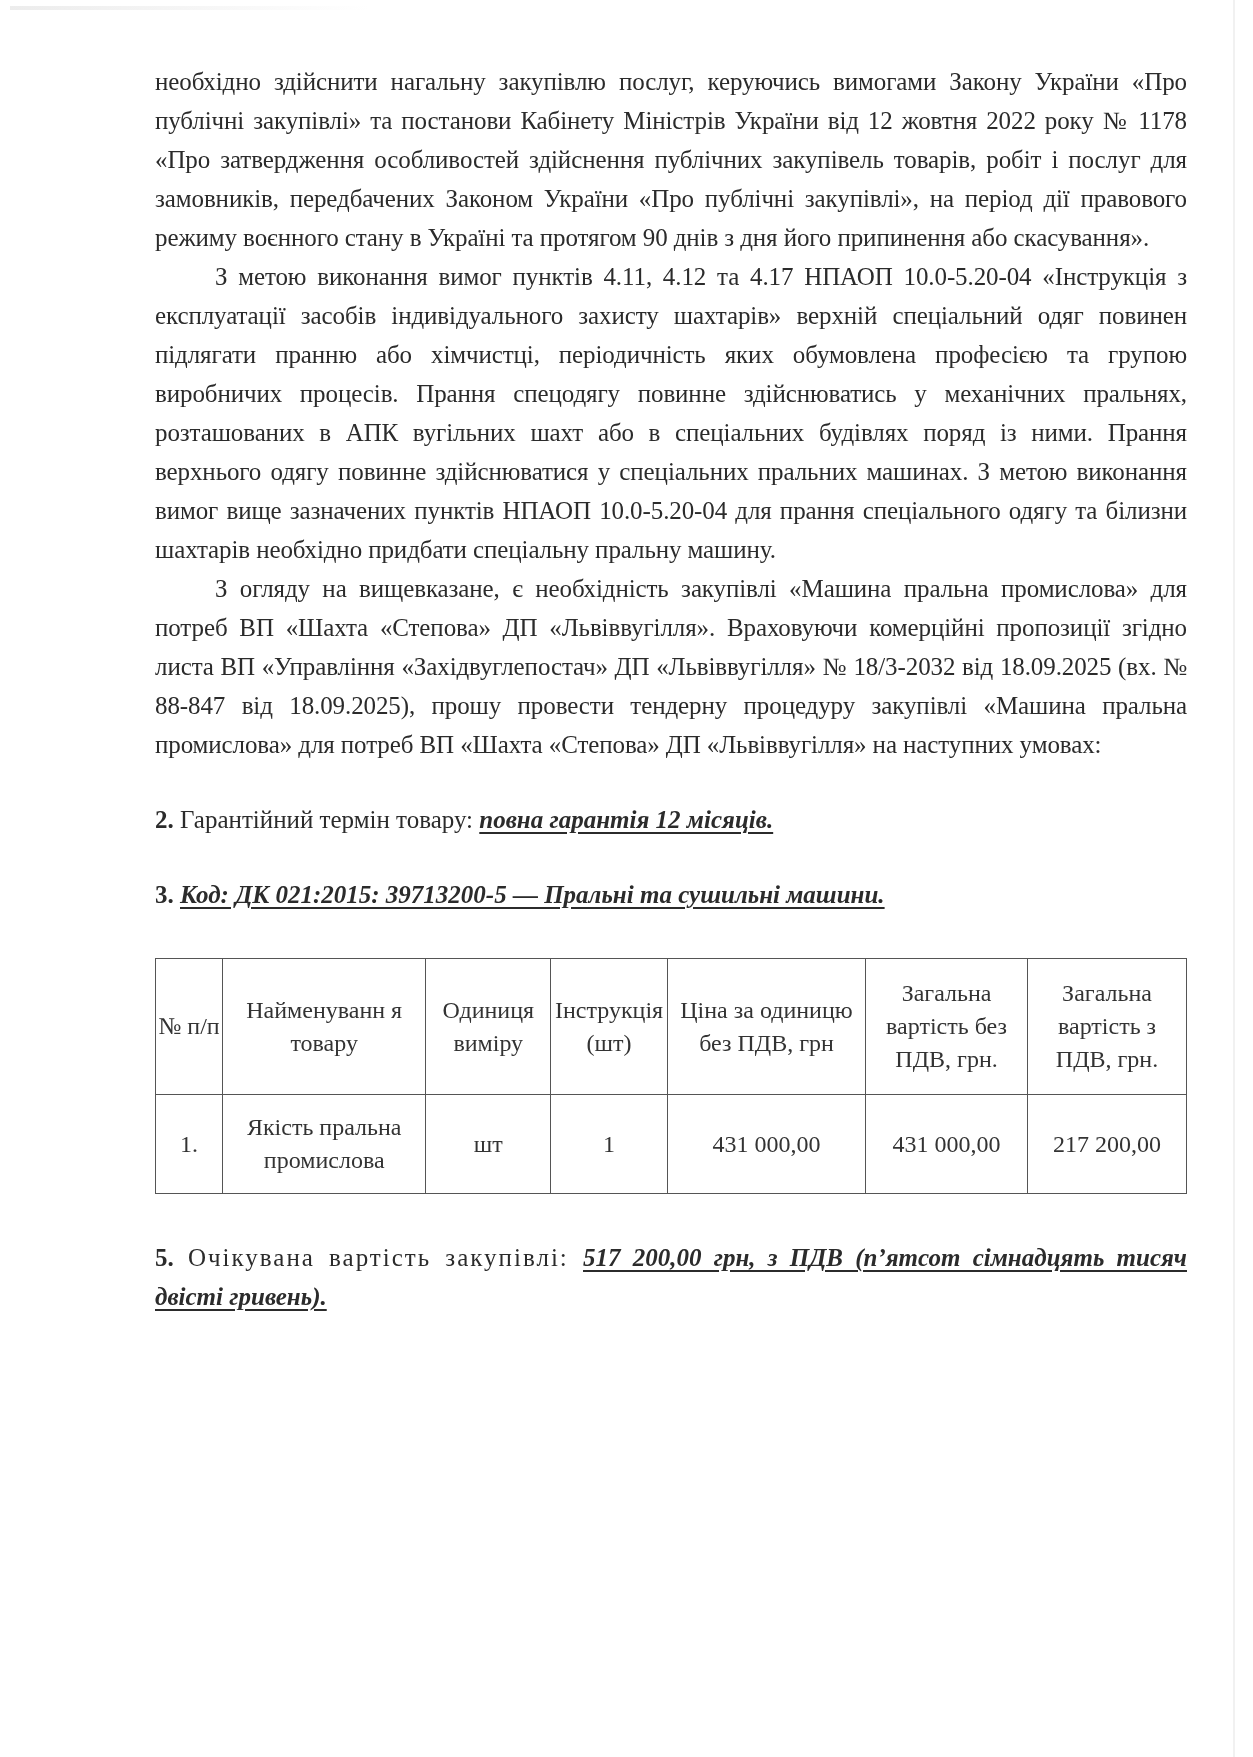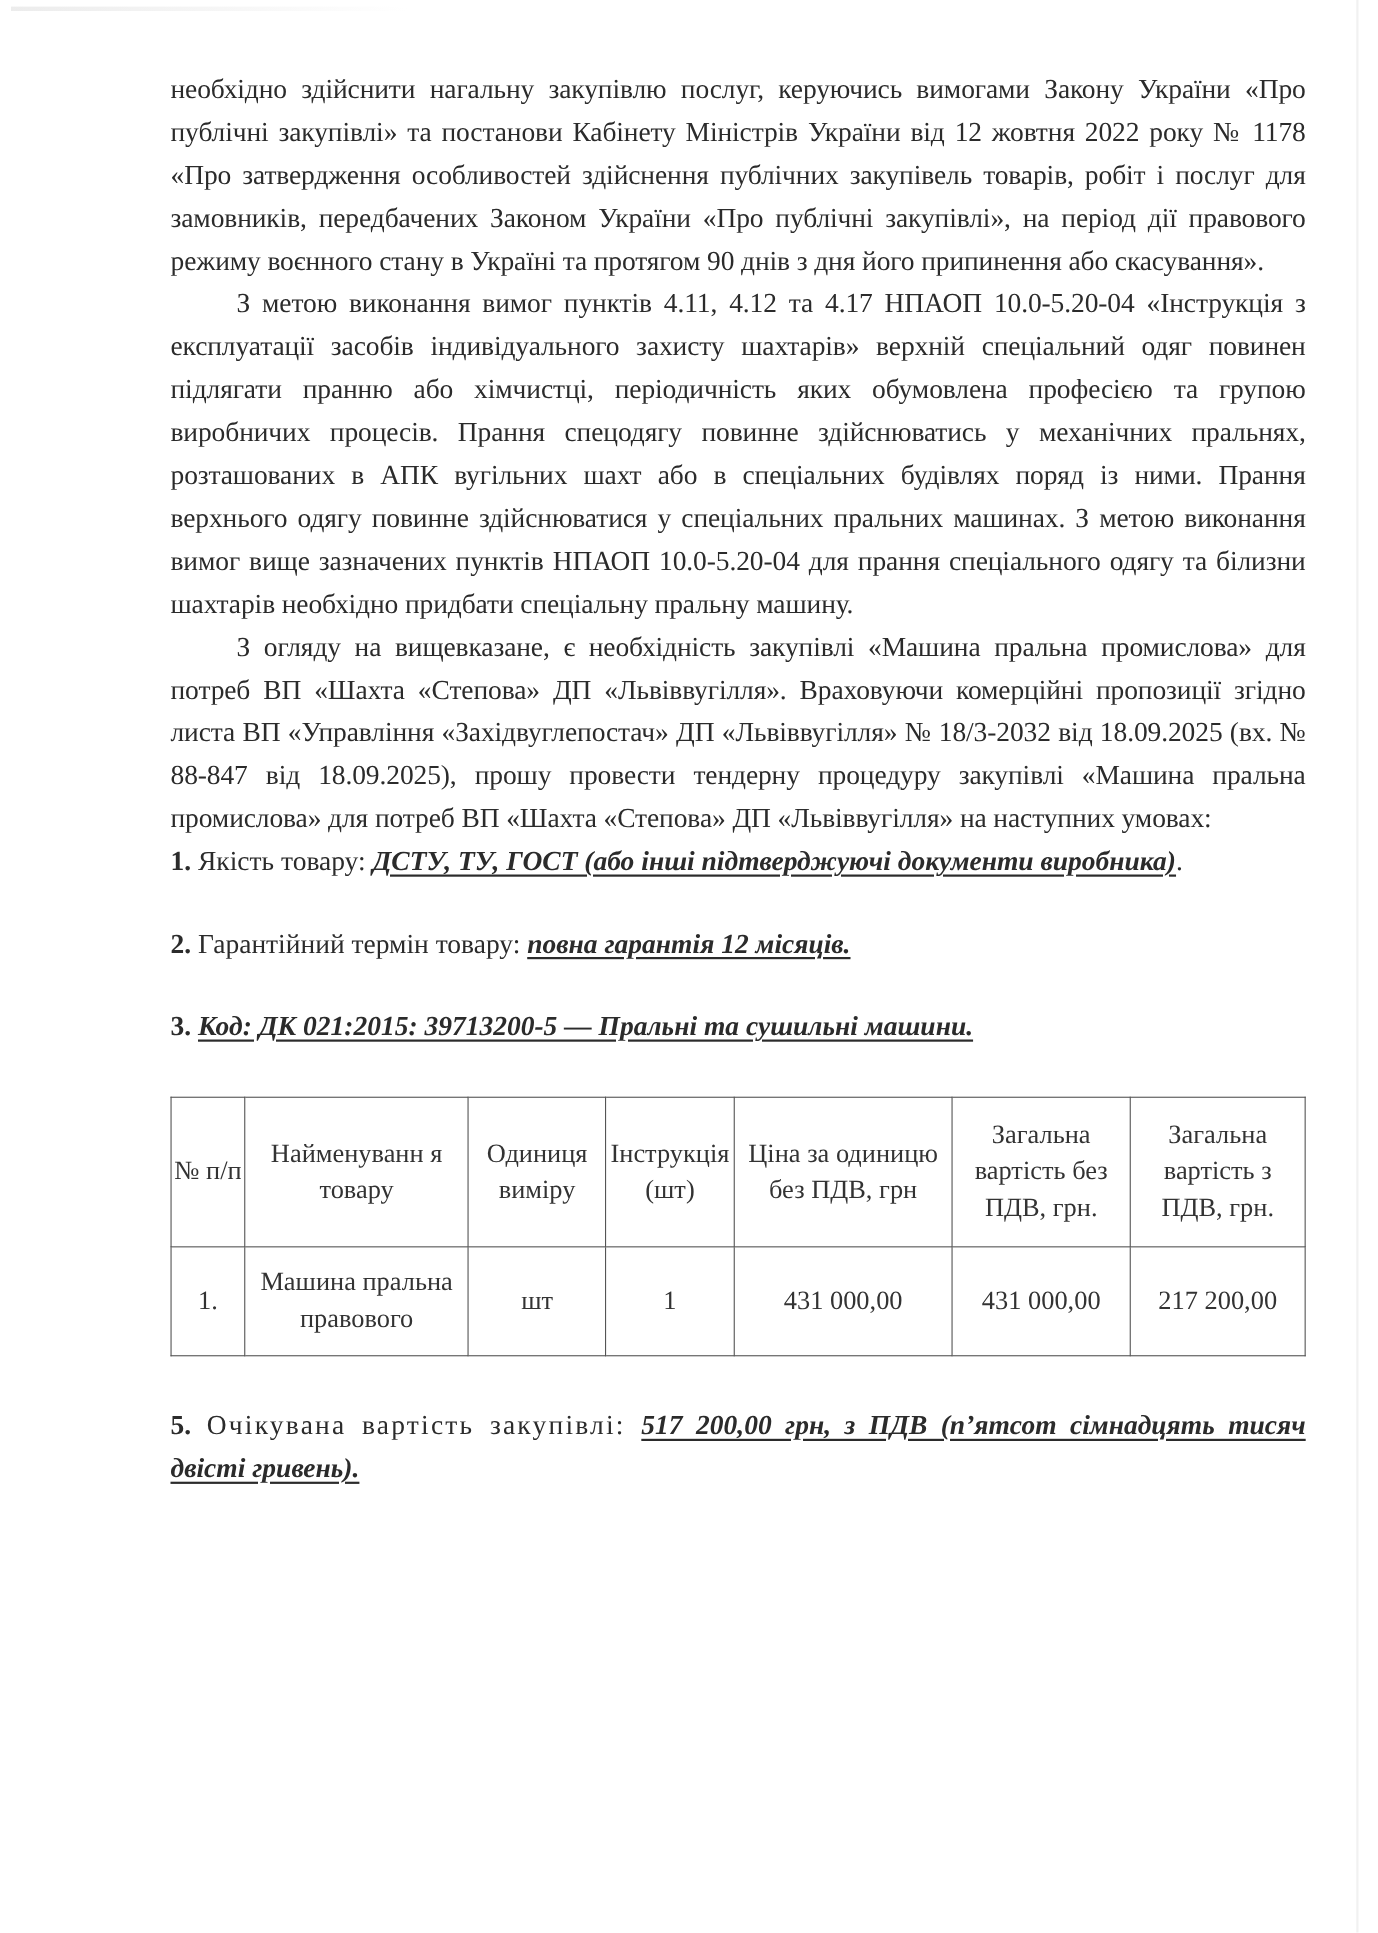--- a/index.html
+++ b/index.html
@@ -71,23 +71,20 @@
 
 <div class="page">
   <div class="top-smudge"></div>
   <div class="right-edge"></div>
 
   <div class="content">
     <p>необхідно здійснити нагальну закупівлю послуг, керуючись вимогами Закону України «Про публічні закупівлі» та постанови Кабінету Міністрів України від 12 жовтня 2022 року № 1178 «Про затвердження особливостей здійснення публічних закупівель товарів, робіт і послуг для замовників, передбачених Законом України «Про публічні закупівлі», на період дії правового режиму воєнного стану в Україні та протягом 90 днів з дня його припинення або скасування».</p>
     <p class="indent">З метою виконання вимог пунктів 4.11, 4.12 та 4.17 НПАОП 10.0-5.20-04 «Інструкція з експлуатації засобів індивідуального захисту шахтарів» верхній спеціальний одяг повинен підлягати пранню або хімчистці, періодичність яких обумовлена професією та групою виробничих процесів. Прання спецодягу повинне здійснюватись у механічних пральнях, розташованих в АПК вугільних шахт або в спеціальних будівлях поряд із ними. Прання верхнього одягу повинне здійснюватися у спеціальних пральних машинах. З метою виконання вимог вище зазначених пунктів НПАОП 10.0-5.20-04 для прання спеціального одягу та білизни шахтарів необхідно придбати спеціальну пральну машину.</p>
     <p class="indent">З огляду на вищевказане, є необхідність закупівлі «Машина пральна промислова» для потреб ВП «Шахта «Степова» ДП «Львіввугілля». Враховуючи комерційні пропозиції згідно листа ВП «Управління «Західвуглепостач» ДП «Львіввугілля» № 18/3-2032 від 18.09.2025 (вх. № 88-847 від 18.09.2025), прошу провести тендерну процедуру закупівлі «Машина пральна промислова» для потреб ВП «Шахта «Степова»  ДП «Львіввугілля» на наступних умовах:</p>
 
-    <div class="item" style="text-align: justify;">
-      <span class="num">1.</span><span> Якість  товару:  </span><span class="u-bi">ДСТУ,  ТУ,  ГОСТ  (або  інші  підтверджуючі  документи виробника)</span><span>.</span>
-    </div>
 
     <div class="gap"></div>
 
     <div class="item">
       <span class="num">2.</span><span> Гарантійний термін товару:  </span><span class="u-bi">повна гарантія 12 місяців.</span>
     </div>
 
     <div class="gap"></div>
 
     <div class="item">
@@ -105,21 +102,21 @@
           <th class="c3">Одиниця виміру</th>
           <th class="c4">Інструкція (шт)</th>
           <th class="c5">Ціна за одиницю без ПДВ, грн</th>
           <th class="c6">Загальна вартість без ПДВ, грн.</th>
           <th class="c7">Загальна вартість з ПДВ, грн.</th>
         </tr>
       </thead>
       <tbody>
         <tr>
           <td>1.</td>
-          <td>Машина пральна правового</td>
+          <td>Якість пральна промислова</td>
           <td>шт</td>
           <td>1</td>
           <td>431 000,00</td>
           <td>431 000,00</td>
           <td>217 200,00</td>
         </tr>
       </tbody>
     </table>
 
     <div class="gap2"></div>

